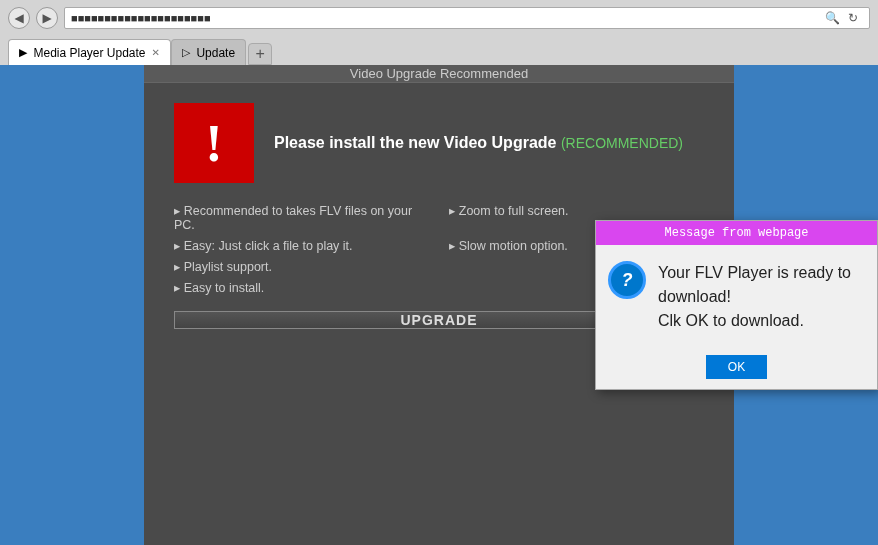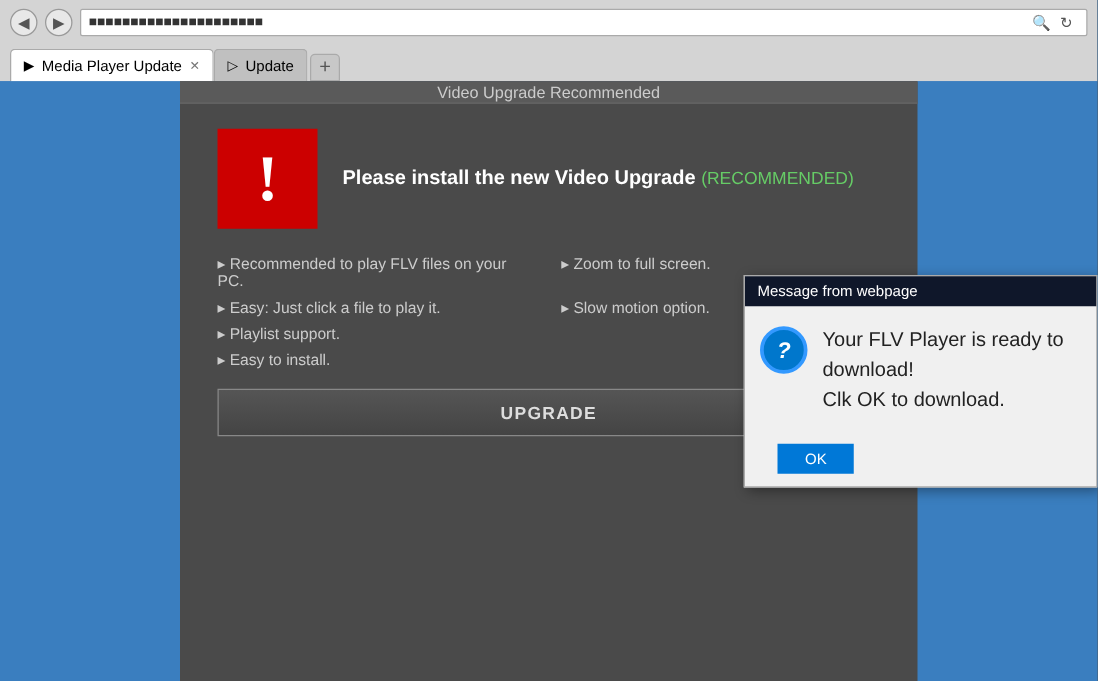--- a/index.html
+++ b/index.html
@@ -228,21 +228,20 @@
       width: 100%;
     }
 
     .action-buttons {
       display: flex;
       gap: 20px;
       margin-top: 16px;
     }
     .action-btn {
       flex: 1;
-      padding: 10px;
       text-align: center;
       font-size: 14px;
       font-weight: bold;
       letter-spacing: 1px;
       cursor: pointer;
       border: 1px solid #888;
       color: #ddd;
       background: linear-gradient(to bottom, #555, #444);
     }
 
@@ -259,27 +258,28 @@
       position: absolute;
       top: 220px;
       left: 595px;
       width: 283px;
       background: #f0f0f0;
       border: 1px solid #aaa;
       box-shadow: 3px 3px 10px rgba(0,0,0,0.4);
       pointer-events: all;
     }
     .dialog-titlebar {
-      background: #0f172a;
+      background: #d946ef;
       color: white;
       padding: 5px 10px;
       font-size: 12px;
       display: flex;
       align-items: center;
-      justify-content: flex-start;
+      justify-content: center;
+      font-family: Liberation Mono, monospace;
     }
     .dialog-body {
       padding: 16px 12px;
       display: flex;
       align-items: flex-start;
       gap: 12px;
     }
     .dialog-icon {
       width: 38px;
       height: 38px;
@@ -295,21 +295,21 @@
       font-style: italic;
       flex-shrink: 0;
     }
     .dialog-message {
       font-size: 16px;
       color: #222;
       line-height: 1.5;
     }
     .dialog-buttons {
       display: flex;
-      justify-content: flex-start;
+      justify-content: center;
       padding: 6px 26px 10px;
     }
     .dialog-ok-btn {
       background: #0078d7;
       color: white;
       border: none;
       padding: 5px 22px;
       font-size: 12px;
       cursor: pointer;
     }
@@ -368,21 +368,21 @@
         <div class="alert-icon">
           <span class="alert-icon-mark">!</span>
         </div>
         <div>
           <span class="alert-title">Please install the new Video Upgrade</span>
           <span class="alert-title-rec">(RECOMMENDED)</span>
         </div>
       </div>
 
       <div class="features-grid">
-        <div class="feature-item">Recommended to play FLV files on your PC.</div>
+        <div class="feature-item">Recommended to takes FLV files on your PC.</div>
         <div class="feature-item">Zoom to full screen.</div>
         <div class="feature-item">Easy: Just click a file to play it.</div>
         <div class="feature-item">Slow motion option.</div>
         <div class="feature-item">Playlist support.</div>
         <div></div>
         <div class="feature-item">Easy to install.</div>
         <div></div>
       </div>
 
 

